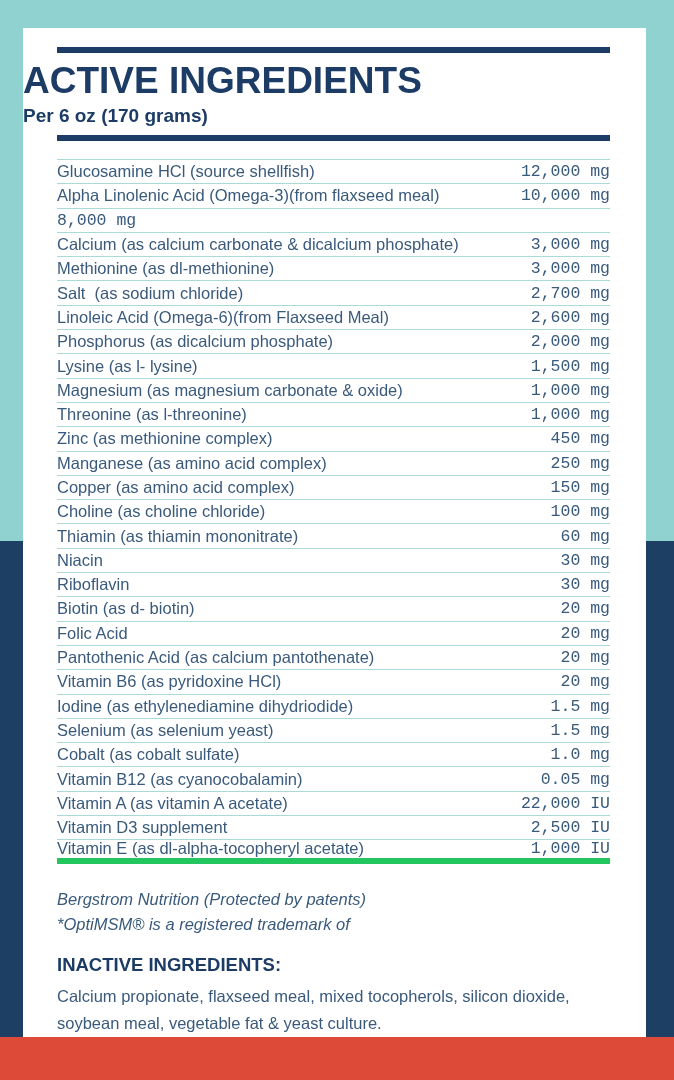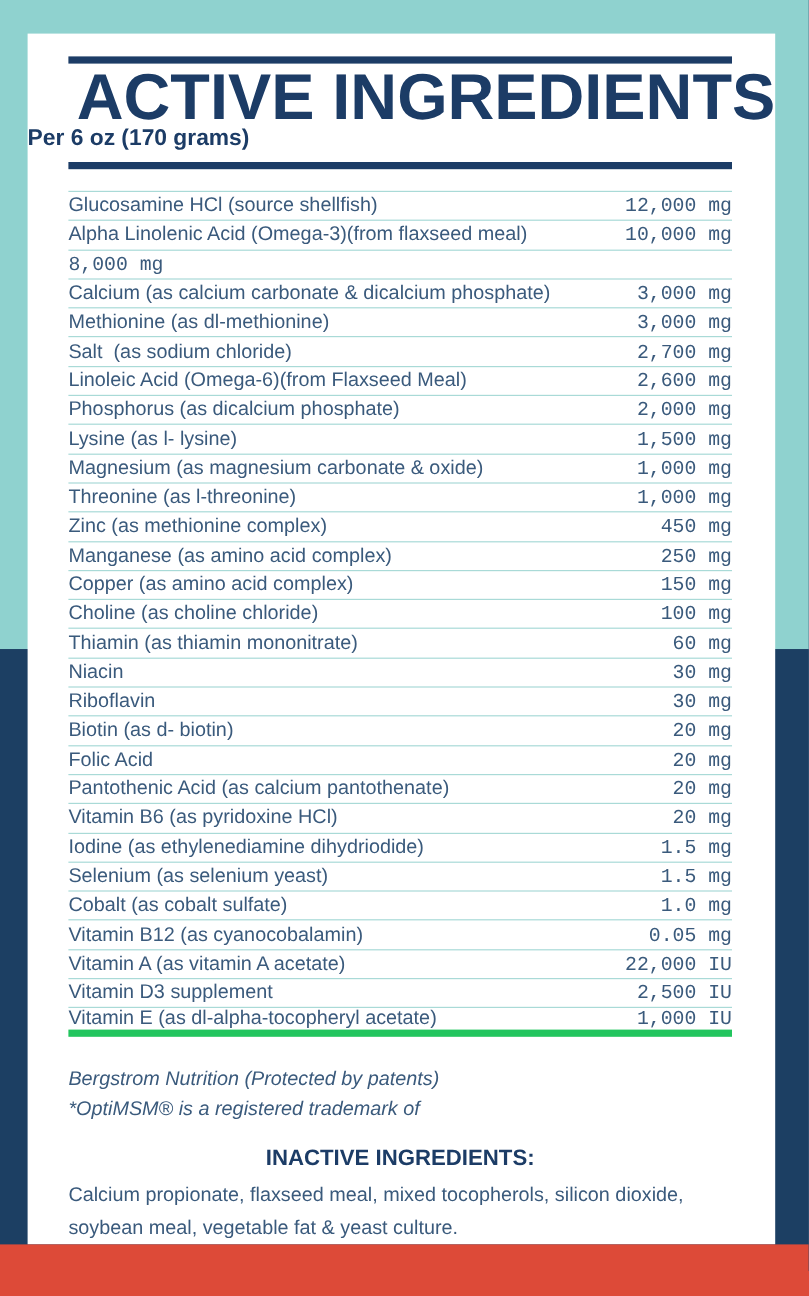--- a/index.html
+++ b/index.html
@@ -40,22 +40,22 @@
   }
   .inset { margin-left: 34px; margin-right: 36px; }
   .rule {
     height: 6px;
     background: #1c3c66;
   }
   .rule-top { margin-top: 19px; }
   .rule-bottom { margin-top: 8px; }
   .title {
     margin-top: 4px;
-    text-align: right;
-    font-size: 54px;
+    text-align: left;
+    font-size: 37px;
     font-weight: bold;
     line-height: 48px;
     color: #1c3c66;
     letter-spacing: 0px;
   }
   .subtitle {
     text-align: left;
     font-size: 19px;
     font-weight: bold;
     line-height: 22px;
@@ -83,21 +83,20 @@
     font-style: italic;
     line-height: 25px;
     color: #3a5a7c;
   }
   .inactive-heading {
     margin-top: 16px;
     font-size: 18.5px;
     font-weight: bold;
     line-height: 24px;
     color: #1c3c66;
-    text-align: center;
   }
   .inactive-text {
     margin-top: 6px;
     font-size: 16.5px;
     line-height: 27px;
     color: #3a5a7c;
   }
 </style>
 </head>
 <body>

